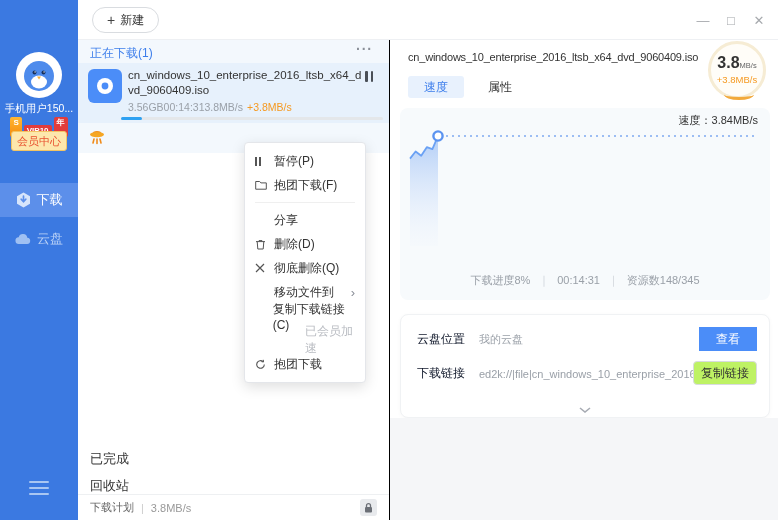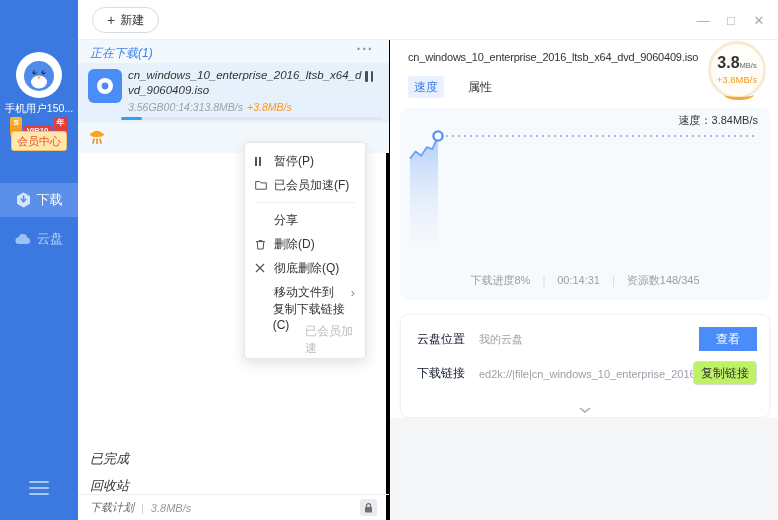--- a/index.html
+++ b/index.html
@@ -23,21 +23,21 @@
   .hamburger i { display:block; height:2px; background:#a9c6f2; border-radius:1px; }
 
   
   .topbar { position:absolute; left:78px; top:0; width:700px; height:40px; background:#fff; border-bottom:1px solid #eef0f3; }
   .new-btn { position:absolute; left:14px; top:7px; height:26px; padding:0 14px; border:1px solid #d9dce0; border-radius:14px; background:#fff; display:flex; align-items:center; gap:5px; font-size:12px; color:#333; cursor:pointer; }
   .new-btn .plus { font-size:14px; color:#444; }
   .win-controls { position:absolute; right:12px; top:0; height:40px; display:flex; align-items:center; gap:14px; color:#a6a9ad; font-size:13px; }
   .win-controls span { cursor:pointer; width:14px; text-align:center; }
 
   
-  .list-panel { position:absolute; left:78px; top:40px; width:312px; height:480px; background:#fff; border-right:4px solid #000000;font-style:italic; }
+  .list-panel { position:absolute; left:78px; top:40px; width:312px; height:480px; background:#fff; border-right:1px solid #000000; }
   .group-section { position:absolute; left:0; top:0; width:311px; height:113px; background:#f3f8fd; }
   .group-header { position:relative; height:23px; }
   .group-title { position:absolute; left:12px; top:5px; color:#3d7eeb; font-size:12px; }
   .more-dots { position:absolute; right:16px; top:1px; color:#8a8f98; font-size:14px; font-weight:bold; letter-spacing:1px; cursor:pointer; }
   .dl-item { position:absolute; left:0; top:23px; width:311px; height:60px; background:#e7f1fc; cursor:pointer; }
   .dl-icon { position:absolute; left:10px; top:6px; width:34px; height:34px; background:#4b8df8; border-radius:6px; display:flex; align-items:center; justify-content:center; }
   .dl-title { position:absolute; left:50px; top:5px; width:238px; font-size:11.5px; line-height:15px; color:#333; word-break:break-all; max-height:30px; overflow:hidden; }
   .pause-btn { position:absolute; right:12px; top:8px; width:12px; height:12px; display:flex; gap:3px; cursor:pointer; }
   .pause-btn i { width:2.5px; height:11px; background:#4a4f57; border-radius:1px; }
   .dl-stats { position:absolute; left:50px; top:38px; width:256px; display:flex; justify-content:flex-start; padding-right:26px; font-size:10.5px; color:#9aa0a8; }
@@ -60,21 +60,21 @@
   .ctx-item .arrow { margin-left:auto; color:#8a8f98; font-size:13px; }
   .menu-divider { height:1px; background:#efefef; margin:5px 10px; }
   .mi-pause { display:flex; gap:2px; }
   .mi-pause i { width:2px; height:9px; background:#555; }
 
   
   .detail-panel { position:absolute; left:390px; top:40px; width:388px; height:480px; background:#fff; }
   .detail-filename { position:absolute; left:18px; top:11px; width:296px; font-size:11px; color:#333; white-space:nowrap; overflow:hidden; letter-spacing:-0.2px; }
   .tabs { position:absolute; left:18px; top:36px; display:flex; align-items:center; gap:24px; }
   .tab { font-size:12px; color:#333; cursor:pointer; height:22px; display:flex; align-items:center; }
-  .tab.active { background:#e8f1fd; color:#3d7eeb; padding:0 6px; border-radius:3px; }
+  .tab.active { background:#e8f1fd; color:#3d7eeb; padding:0 16px; border-radius:3px; }
   .speed-circle { position:absolute; right:12px; top:1px; width:58px; height:58px; background:#fffdf8; border:3px solid #f6ecd4; border-radius:50%; display:flex; flex-direction:column; align-items:center; justify-content:center; }
   .speed-circle::after { content:""; position:absolute; bottom:-4px; left:13px; width:30px; height:8px; border-bottom:3px solid #f2a93b; border-radius:50%; }
   .sc-main { font-size:16px; font-weight:bold; color:#333; line-height:15px; }
   .sc-main small { font-size:7.5px; font-weight:normal; color:#666; }
   .sc-boost { font-size:9.5px; color:#f59a23; margin-top:1px; }
   .chart-card { position:absolute; left:10px; top:68px; width:370px; height:192px; background:#f7fafc; border-radius:8px; }
   .chart-label { position:absolute; top:5px; right:12px; font-size:11px; color:#333; }
   .chart-svg { position:absolute; left:0; top:12px; width:370px; height:140px; }
   .chart-status { position:absolute; bottom:12px; width:100%; text-align:center; font-size:11px; color:#9aa0a8; }
   .chart-status .sep { color:#ccd1d8; margin:0 8px; }
@@ -205,21 +205,21 @@
           </span>
         </span>
       <span>暂停(P)</span>
     </div>
     <div class="ctx-item">
       <span class="ico">
         <svg width="12" height="10" viewBox="0 0 12 10">
             <path d="M0.7 1.5 h4 l1.2 1.4 h5.4 v6.3 h-10.6 z" fill="none" stroke="#555" stroke-width="1"></path>
           </svg>
       </span>
-      <span>已会员加速(F)</span>
+      <span>抱团下载(F)</span>
     </div>
     <div class="menu-divider"></div>
     <div class="ctx-item">
       <span class="ico"></span>
       <span>分享</span>
     </div>
     <div class="ctx-item">
       <span class="ico">
         <svg width="11" height="11" viewBox="0 0 11 11">
             <path d="M1 2.6 h9 M4 2.6 v-1 h3 v1 M2.2 2.6 l0.6 7.4 h5.4 l0.6 -7.4" fill="none" stroke="#555" stroke-width="1"></path>
@@ -240,20 +240,29 @@
       <span>移动文件到</span>
       <span class="arrow">›</span>
     </div>
     <div class="ctx-item">
       <span class="ico"></span>
       <span>复制下载链接(C)</span>
     </div>
     <div class="ctx-item disabled">
       <span class="ico"></span>
       <span>已会员加速</span>
+    </div>
+    <div class="ctx-item">
+      <span class="ico">
+        <svg width="11" height="11" viewBox="0 0 11 11">
+            <path d="M9.3 5.5 a3.8 3.8 0 1 1 -1.2 -2.8" fill="none" stroke="#555" stroke-width="1.1"></path>
+            <path d="M8.3 0.8 l0.2 2.2 -2.1 -0.4" fill="none" stroke="#555" stroke-width="1"></path>
+          </svg>
+      </span>
+      <span>抱团下载</span>
     </div>
   </div>
 
   <section class="detail-panel">
     <div class="detail-filename">cn_windows_10_enterprise_2016_ltsb_x64_dvd_9060409.iso</div>
     <div class="tabs">
       <span class="tab active">速度</span>
       <span class="tab">属性</span>
     </div>
     <div class="speed-circle">

